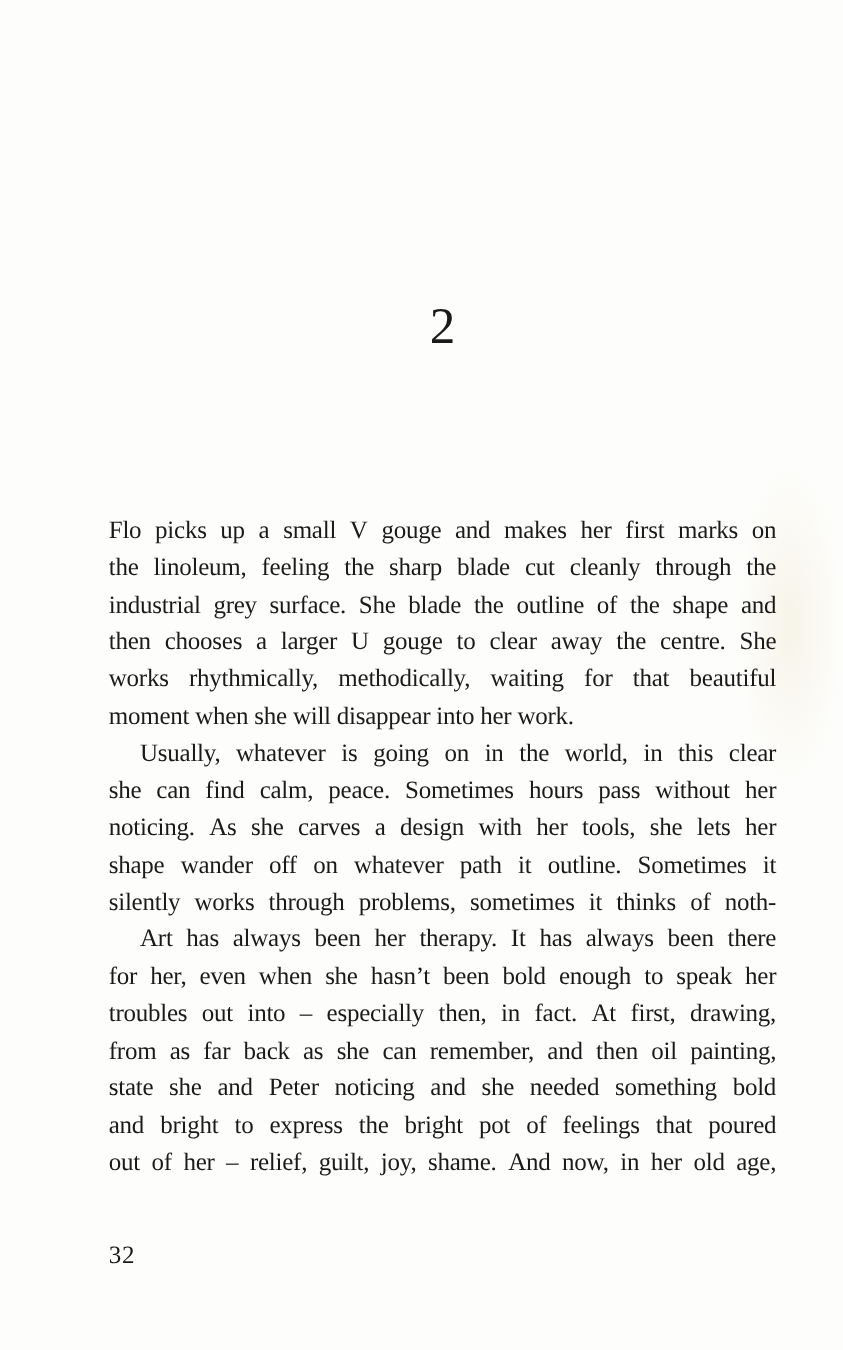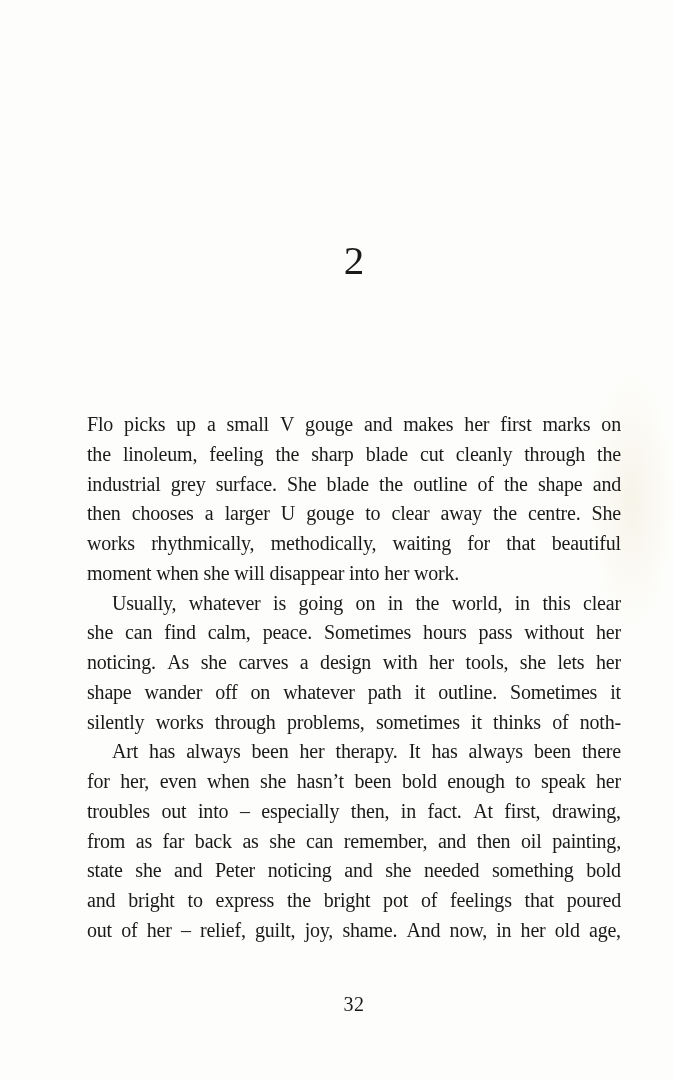--- a/index.html
+++ b/index.html
@@ -53,21 +53,20 @@
     padding-left: 25px;
   }
   .text-line.justified.indent {
     width: 509px;
   }
   .page-number {
     position: absolute;
     top: 993px;
     left: 87px;
     width: 534px;
-    text-align: center;
     font-size: 20px;
     letter-spacing: 0.5px;
   }
 </style>
 </head>
 <body>
 
 <div class="book-page">
   <div class="chapter-number">2</div>
 

